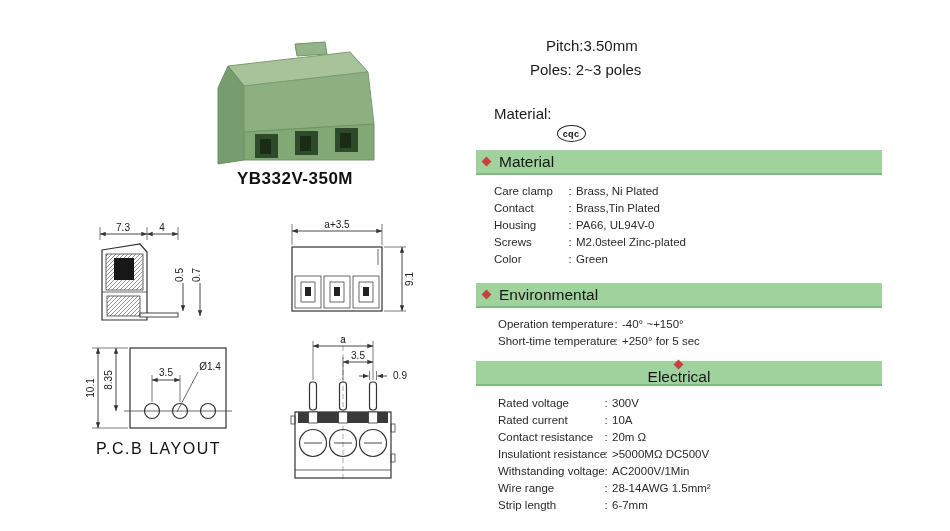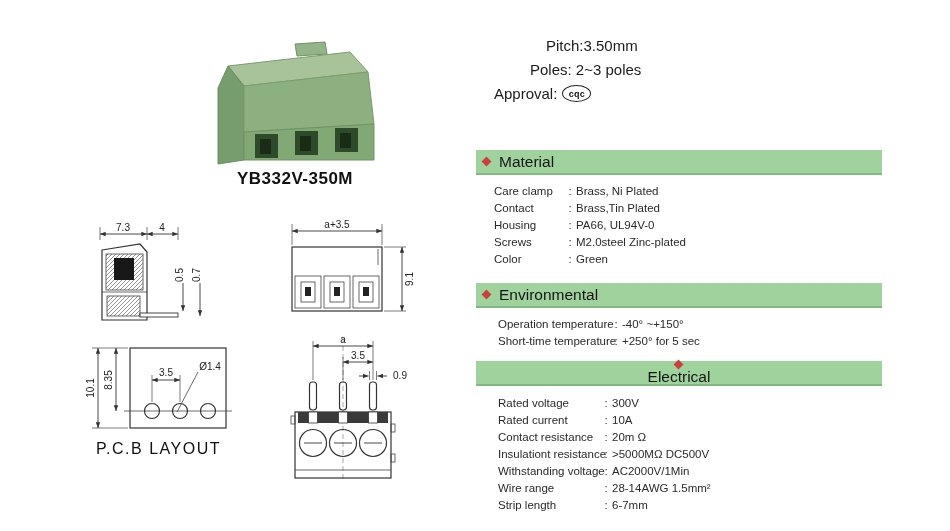--- a/index.html
+++ b/index.html
@@ -3,21 +3,21 @@
 <meta charset="utf-8">
 <style>
   html,body{margin:0;padding:0;background:#fff;}
   .canvas{position:relative;width:950px;height:531px;background:#ffffff;overflow:hidden;
           font-family:"Liberation Sans", sans-serif;color:#222;}
   .abs{position:absolute;}
   .model{font-size:17px;font-weight:600;color:#111;text-align:center;letter-spacing:.5px;}
   .spec-line{font-size:15px;color:#1b1b1b;display:flex;align-items:center;}
   .cqc{display:inline-flex;align-items:center;justify-content:center;margin-left:5px;
        width:27px;height:15px;border:1.6px solid #222;border-radius:50%;
-       font-size:9px;font-weight:700;letter-spacing:.3px;color:#111;}
+       font-size:9px;font-weight:700;letter-spacing:.3px;color:#111;margin-top:40px;}
   .sec-bar{position:absolute;left:476px;width:406px;height:23px;background:#a0d29e;
            border-bottom:2px solid #82b981;display:flex;align-items:center;}
   .bullet{width:7px;height:7px;background:#c9403f;transform:rotate(45deg);
           margin:0 9px 0 7px;flex:none;}
   .sec-title{font-size:15.5px;font-weight:500;color:#161616;}
   .rows{position:absolute;}
   .row{display:flex;align-items:center;height:17px;font-size:11.5px;color:#2a2a2a;white-space:nowrap;}
   .row .lbl{flex:none;}
   .row .cl{flex:none;width:12px;text-align:center;}
   .w-mat .lbl{width:70px;}
@@ -47,21 +47,21 @@
     <rect x="102" y="98" width="11" height="15" fill="#1a2b16"></rect>
     <rect x="137" y="90" width="23" height="24" fill="#2f4a2b"></rect>
     <rect x="142" y="95" width="11" height="15" fill="#1a2b16"></rect>
   </svg>
 
   <div class="abs model" style="left:196px;top:169px;width:198px;">YB332V-350M</div>
 
   <div class="abs spec-line" style="left:518px;top:37px;margin-left:28px;">Pitch:3.50mm</div>
   <div class="abs spec-line" style="left:494px;top:61px;margin-left:36px;">Poles: 2~3 poles</div>
   <div class="abs spec-line" style="left:494px;top:85px;">
-    <span>Approval:</span>
+    <span>Material:</span>
     <span class="cqc">cqc</span>
   </div>
 
   <div class="sec-bar" style="top:150px;">
     <span class="bullet"></span>
     <span class="sec-title">Material</span>
   </div>
   <div class="rows w-mat" style="left:494px;top:182px;">
     <div class="row">
       <span class="lbl">Care clamp</span>

